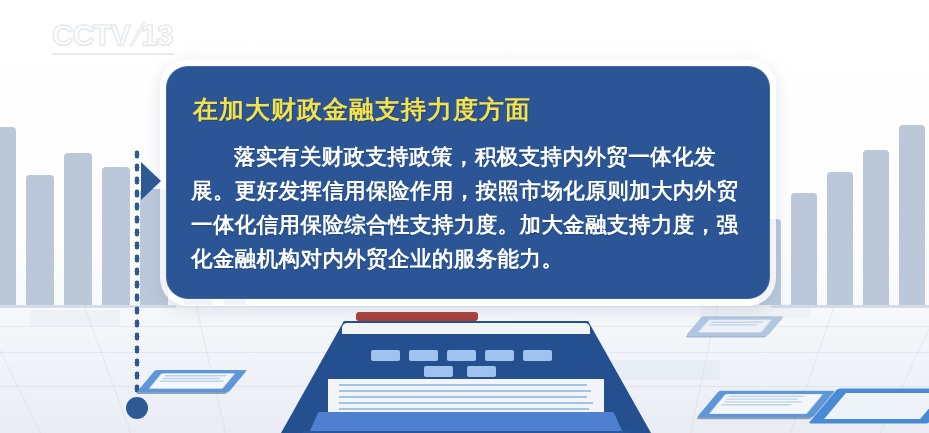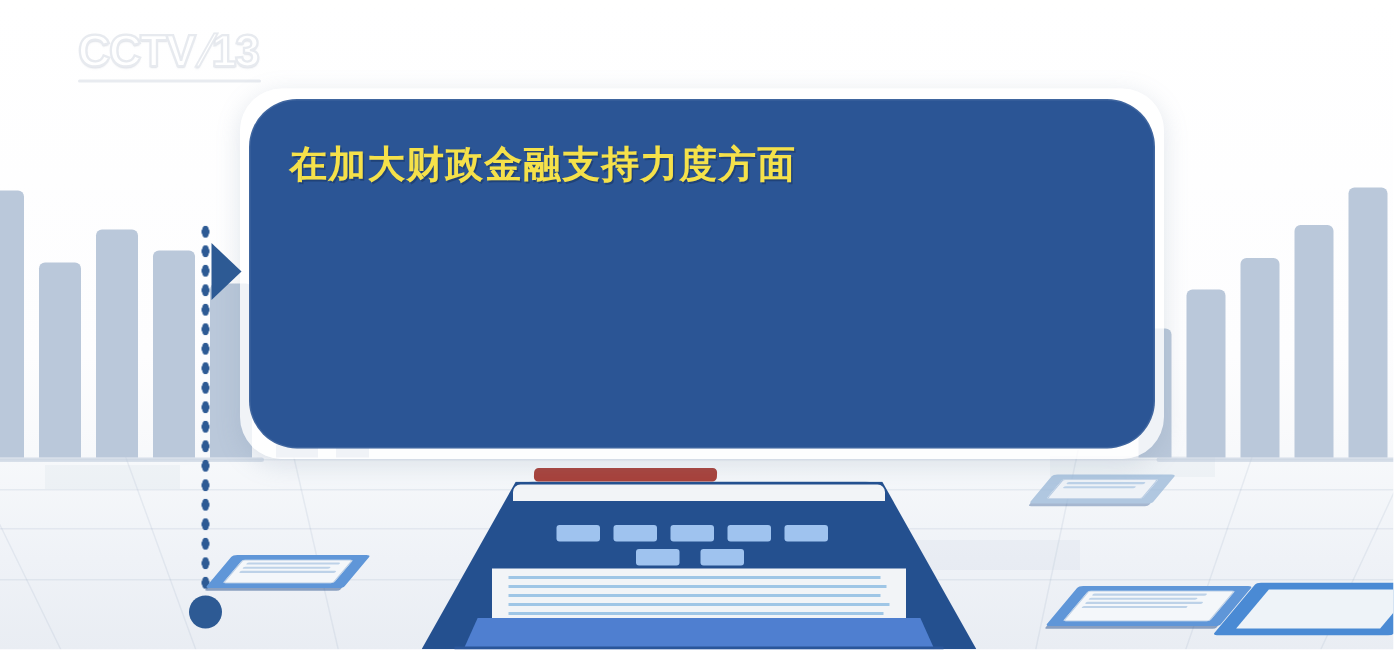--- a/index.html
+++ b/index.html
@@ -140,21 +140,21 @@
   .card-glow {
     position: absolute;
     inset: -7px -6px -7px -6px;
     border-radius: 28px;
     background: rgba(255,255,255,0.78);
     box-shadow: 0 4px 16px rgba(120,140,170,0.22);
   }
   .card {
     position: absolute;
     inset: 0;
-    border-radius: 32px;
+    border-radius: 22px;
     background: #2b5595;
     box-shadow: inset 0 0 0 1px rgba(255,255,255,0.10);
     overflow: hidden;
     text-decoration: underline;
   }
   .pointer {
     position: absolute;
     left: -25px;
     top: 96px;
     width: 0; height: 0;
@@ -374,20 +374,21 @@
   </div>
 
   <div class="dotline"></div>
   <div class="dot-end"></div>
 
   <div class="card-wrap">
     <div class="card-glow"></div>
     <div class="pointer"></div>
     <div class="card">
       <div class="card-title">在加大财政金融支持力度方面</div>
+      <div class="card-body">落实有关财政支持政策，积极支持内外贸一体化发展。更好发挥信用保险作用，按照市场化原则加大内外贸一体化信用保险综合性支持力度。加大金融支持力度，强化金融机构对内外贸企业的服务能力。</div>
     </div>
   </div>
 
   <div class="doc">
     <div class="doc-outer"></div>
     <div class="doc-topstrip"></div>
     <div class="doc-redbar"></div>
 
     <div class="tab" style="left:90px;  top:43px; width:29px;"></div>
     <div class="tab" style="left:128px; top:43px; width:29px;"></div>

